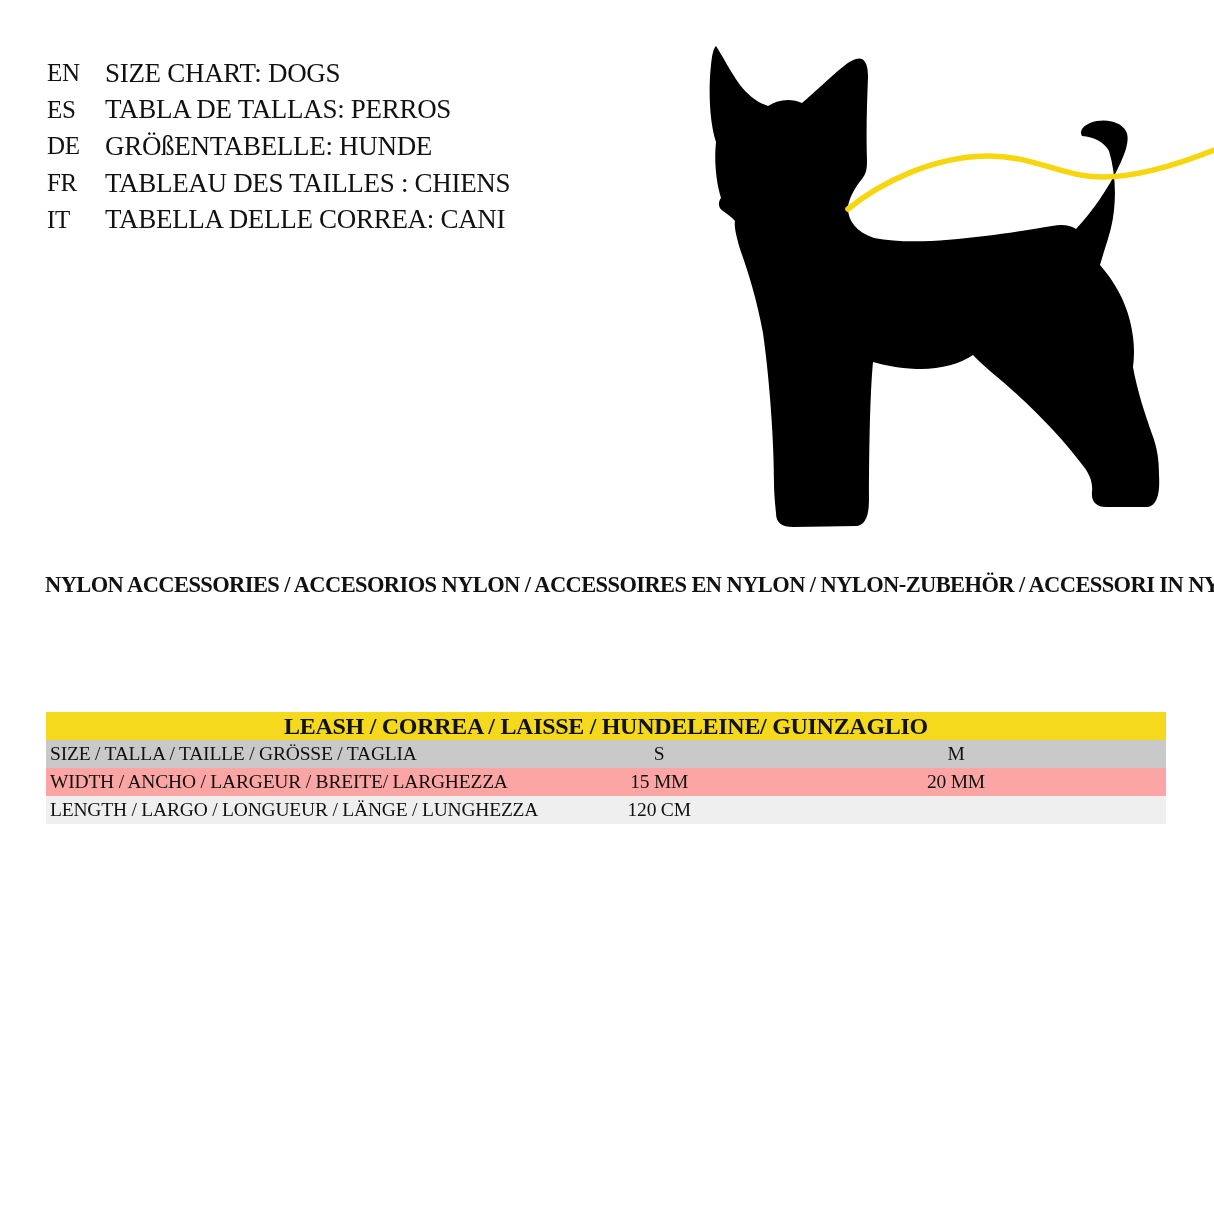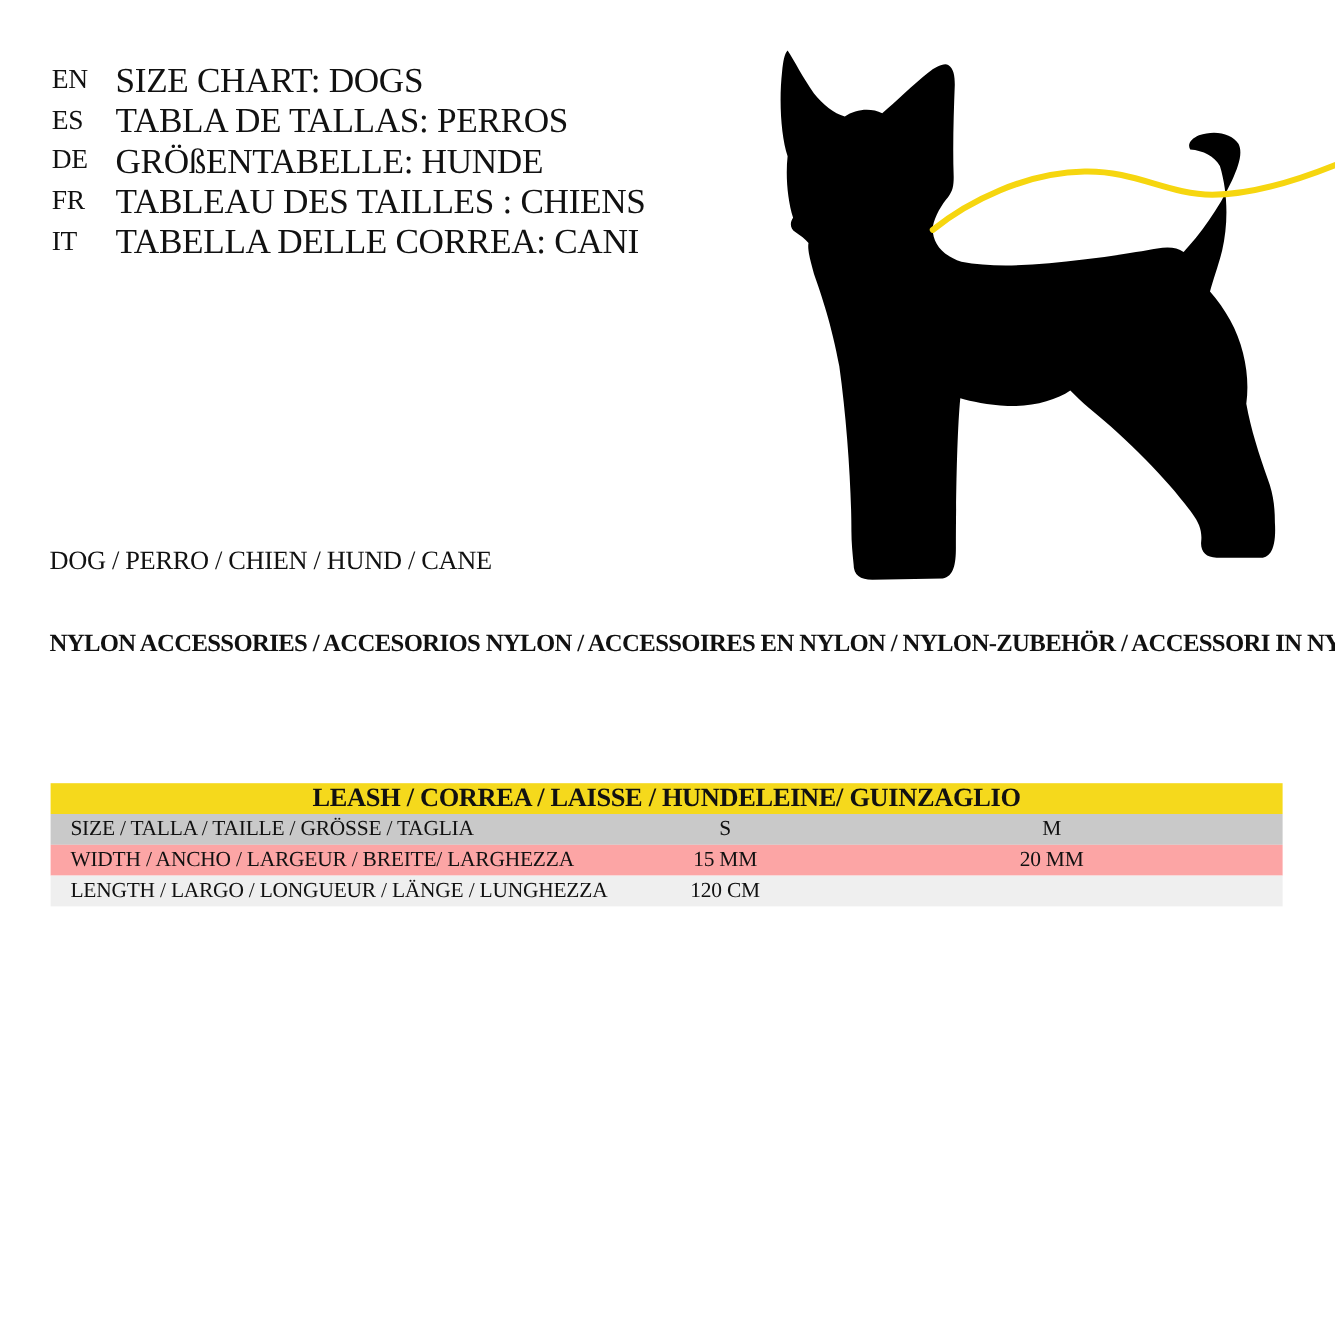--- a/index.html
+++ b/index.html
@@ -4,21 +4,21 @@
 <style>
   html,body{margin:0;padding:0;background:#ffffff;}
   .canvas{
     position:relative;width:1214px;height:1214px;background:#ffffff;overflow:hidden;
     font-family:Liberation Serif, serif;color:#111111;margin-top:13px;
   }
   
   .lang-list{position:absolute;left:47px;top:42px;}
   .lang-row{display:flex;height:36.6px;align-items:center;}
   .lang-code{width:58px;font-size:25px;font-weight:500;letter-spacing:-0.3px;}
-  .lang-title{font-size:32px;font-weight:500;letter-spacing:-0.3px;white-space:nowrap;}
+  .lang-title{font-size:27px;font-weight:500;letter-spacing:-0.3px;white-space:nowrap;}
   
   .dog-svg{position:absolute;left:690px;top:20px;width:524px;height:500px;}
   
   .dog-caption{
     position:absolute;left:45px;top:484px;font-size:24px;font-weight:400;
     letter-spacing:-0.3px;white-space:nowrap;
   }
   .category-title{
     position:absolute;left:45px;top:559px;width:1123px;font-size:22.5px;font-weight:bold;
     letter-spacing:-0.6px;white-space:nowrap;
@@ -29,21 +29,21 @@
     height:28px;background:#F5D91C;display:flex;align-items:center;justify-content:center;
     font-size:24px;font-weight:bold;letter-spacing:-0.3px;
   }
   .st-row{
     height:28px;display:grid;grid-template-columns:41.5% 26.5% 26.5% 5.5%;
     align-items:center;font-size:19.5px;letter-spacing:-0.2px;
   }
   .st-row.row-0{background:#C9C9C9;}
   .st-row.row-1{background:#fca5a5;}
   .st-row.row-2{background:#EFEFEF;}
-  .st-label{padding-left:18px;white-space:nowrap;}
+  .st-label{padding-left:4px;white-space:nowrap;}
   .st-val{text-align:center;}
 </style>
 </head>
 <body>
 
 <div class="canvas">
 
   <div class="lang-list">
     <div class="lang-row">
       <span class="lang-code">EN</span>
@@ -110,21 +110,20 @@
              C66,262 57,236 50,216
              C46,202 44,193 45,188
              C42,184 37,181 33,178
              C28,175 28,169 31,165
              C26,149 24,127 26,109
              C20,91 18,59 21,32
              C22,23 23,16 26,13 Z" fill="#000000"></path>
     <path fill="none" stroke-width="5.5" stroke-linecap="round" d="M158,176 C190,150 242,124 296,123 C342,122 372,144 412,144 C452,144 494,129 524,117" stroke="#F6D60F"></path>
   </svg>
 
-  <div class="dog-caption">DOG / PERRO / CHIEN / HUND / CANE</div>
 
   <div class="category-title">NYLON ACCESSORIES / ACCESORIOS NYLON / ACCESSOIRES EN NYLON / NYLON-ZUBEHÖR / ACCESSORI IN NYLON</div>
 
   <div class="size-table">
     <div class="st-header">LEASH / CORREA / LAISSE / HUNDELEINE/ GUINZAGLIO</div>
     <div class="st-row row-0">
       <div class="st-label">SIZE / TALLA / TAILLE / GRÖSSE / TAGLIA</div>
       <div class="st-val">S</div>
       <div class="st-val">M</div>
       <div></div>

